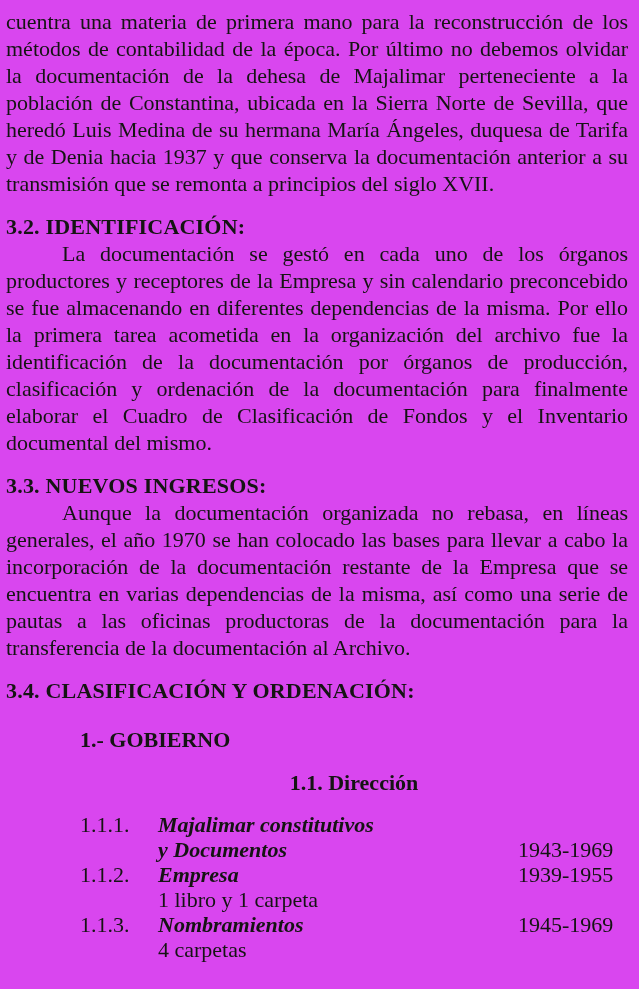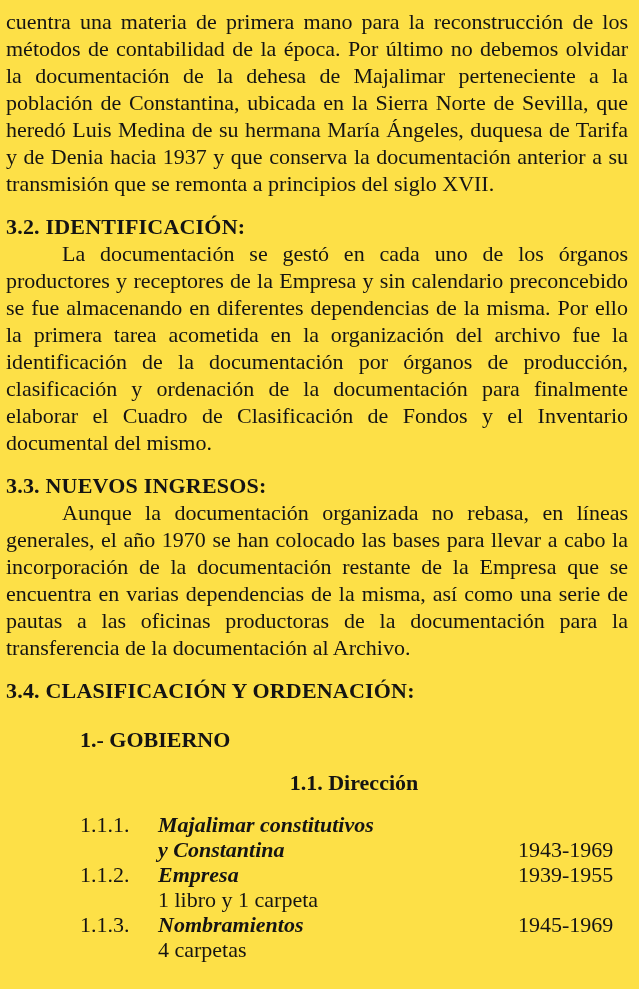--- a/index.html
+++ b/index.html
@@ -7,21 +7,21 @@
     padding: 0;
     background: #f7f7f5;
   }
   .page {
     position: relative;
     box-sizing: border-box;
     width: 639px;
     height: 989px;
     margin: 0;
     padding: 8px 11px 6px 6px;
-    background: #fde047;
+    background: #d946ef;
     color: #151413;
     font-family: "Liberation Serif", "DejaVu Serif", serif;
     font-size: 22px;
     line-height: 27px;
     overflow: hidden;
   }
   p.body-par {
     margin: 0;
     text-align: justify;
   }
@@ -95,21 +95,21 @@
   <div class="inventory">
 
     <div class="entry">
       <div class="entry-row">
         <span class="col-num">1.1.1.</span>
         <span class="col-title">Majalimar constitutivos</span>
         <span class="col-years"></span>
       </div>
       <div class="entry-row">
         <span class="col-num"></span>
-        <span class="col-title">y Constantina</span>
+        <span class="col-title">y Documentos</span>
         <span class="col-years">1943-1969</span>
       </div>
     </div>
 
     <div class="entry">
       <div class="entry-row">
         <span class="col-num">1.1.2.</span>
         <span class="col-title">Empresa</span>
         <span class="col-years">1939-1955</span>
       </div>

